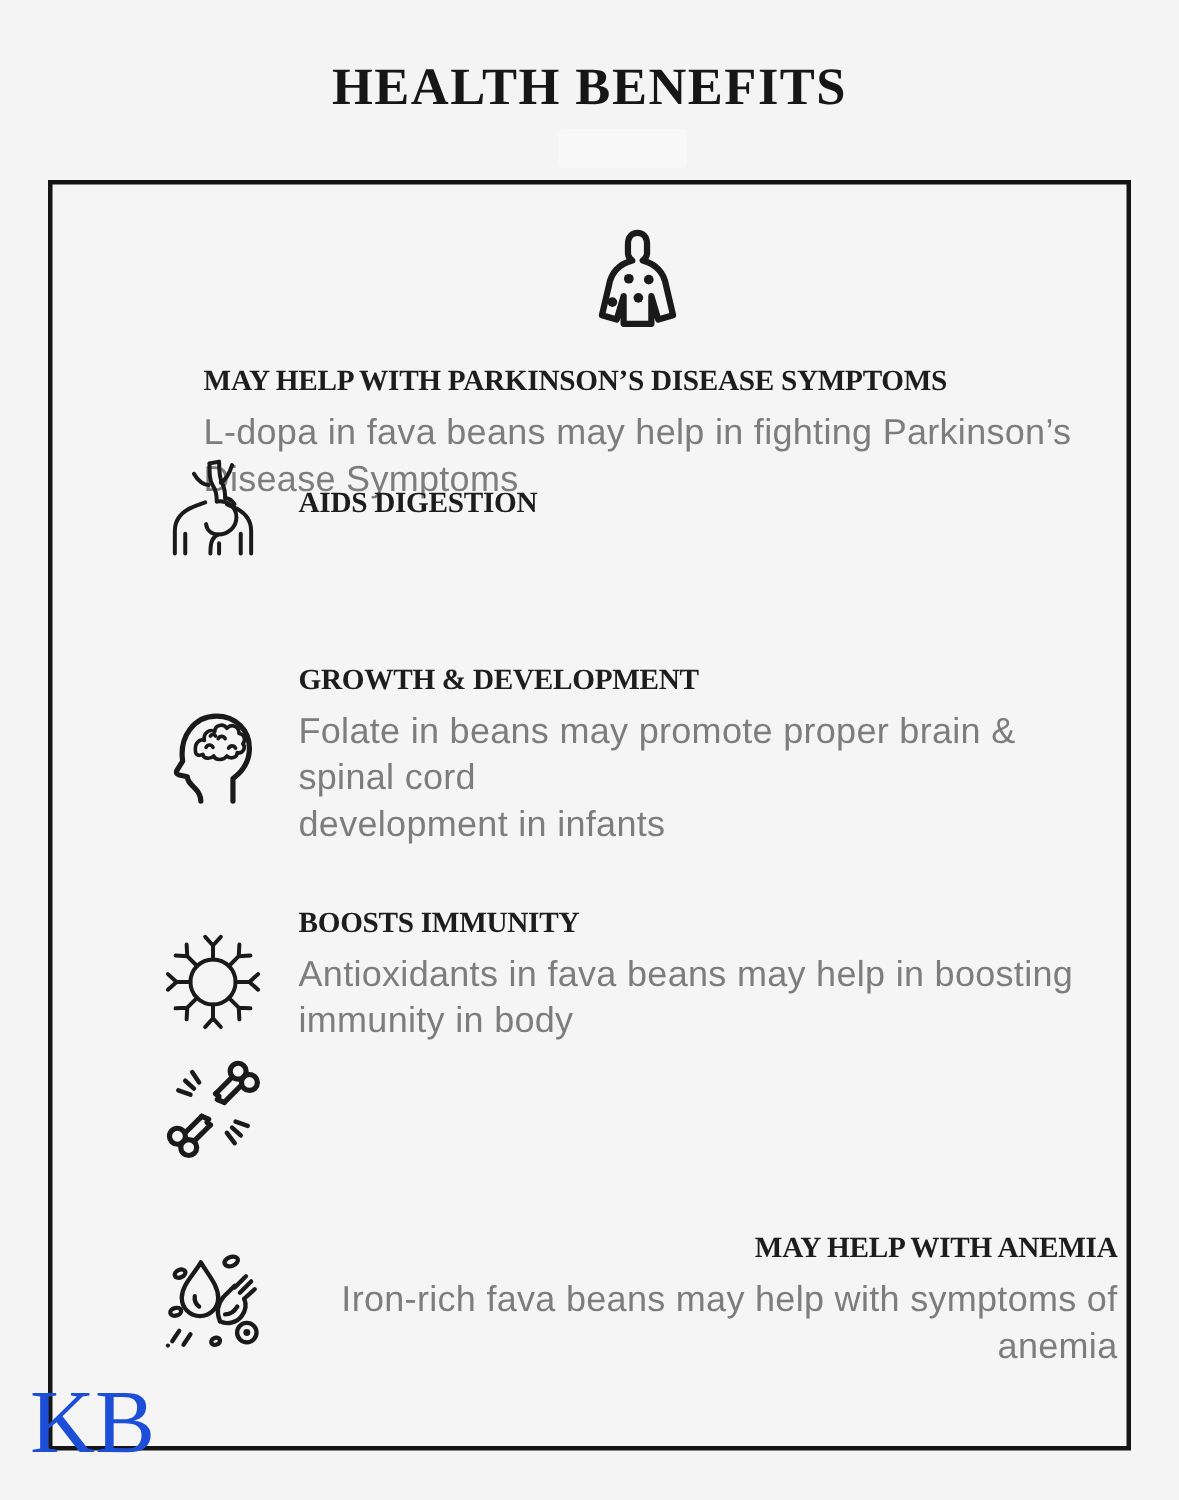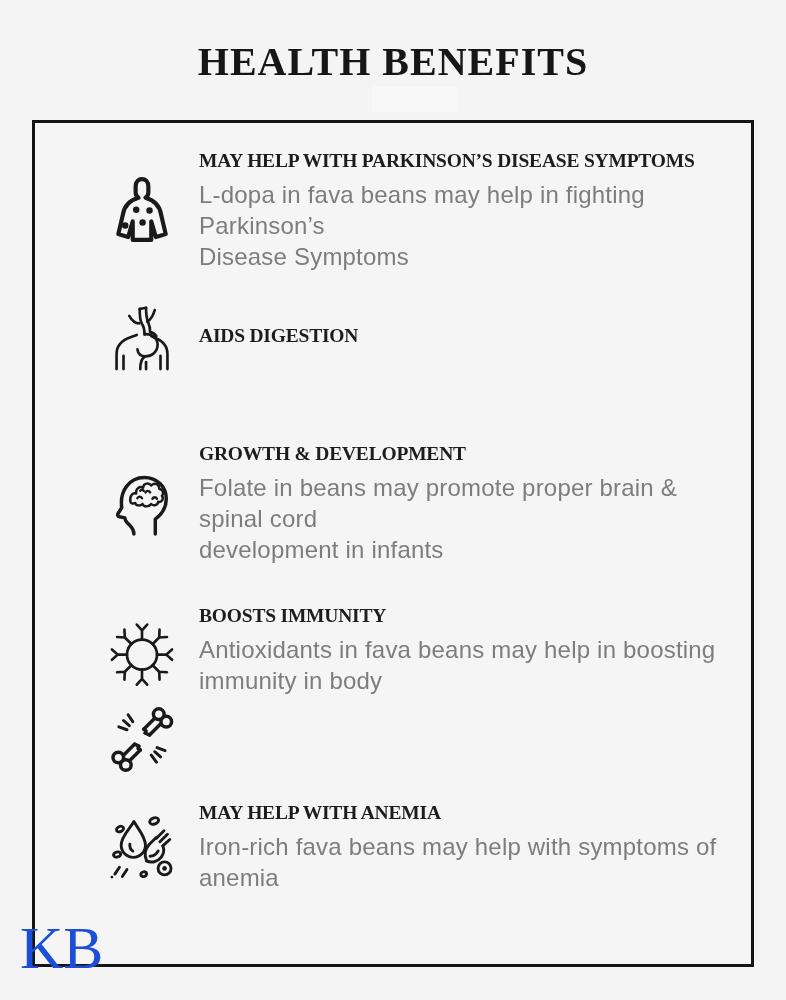--- a/index.html
+++ b/index.html
@@ -4,40 +4,40 @@
 <style>
   html,body{margin:0;padding:0;}
   body{
     width:786px;height:1000px;position:relative;overflow:hidden;
     background:#f4f4f4;
     font-family:"Liberation Sans",sans-serif;
   }
   .page-title{
     position:absolute;top:38px;left:0;width:786px;text-align:center;
     font-family:"Liberation Serif",serif;font-weight:700;
-    font-size:40px;letter-spacing:1px;color:#161616;margin:0;
+    font-size:35px;letter-spacing:1px;color:#161616;margin:0;
   }
   .title-smudge{
     position:absolute;left:372px;top:86px;width:86px;height:26px;
     background:#f9f9f9;border-radius:3px;opacity:.75;
   }
   .benefits-box{
     position:absolute;left:32px;top:120px;width:722px;height:847px;
     border:3px solid #151515;background:#f5f5f5;box-sizing:border-box;
   }
   .row{
     position:absolute;left:105px;width:640px;display:flex;
     align-items:center;gap:20px;
   }
-  .row-1{top:150px;}
+  .row-1{top:150px;flex-direction:column;}
   .row-2{top:293px;}
   .row-3{top:423px;margin-top:20px;}
   .row-4{top:565px;margin-top:39px;}
   .row-5{top:693px;}
-  .row-6{top:801px;}
+  .row-6{top:821px;text-align:right;}
   .icon-wrap{
     width:74px;height:92px;flex:0 0 74px;display:flex;
     align-items:center;justify-content:center;
   }
   .icon-wrap svg{width:74px;height:74px;display:block;}
   .icon-stroke{fill:none;stroke:#1a1a1a;stroke-linecap:round;stroke-linejoin:round;}
   .txt{flex:1 1 auto;min-width:0;}
   .row-title{
     font-family:"Liberation Serif",serif;font-weight:700;
     font-size:19.5px;letter-spacing:-0.2px;color:#1d1d1d;

